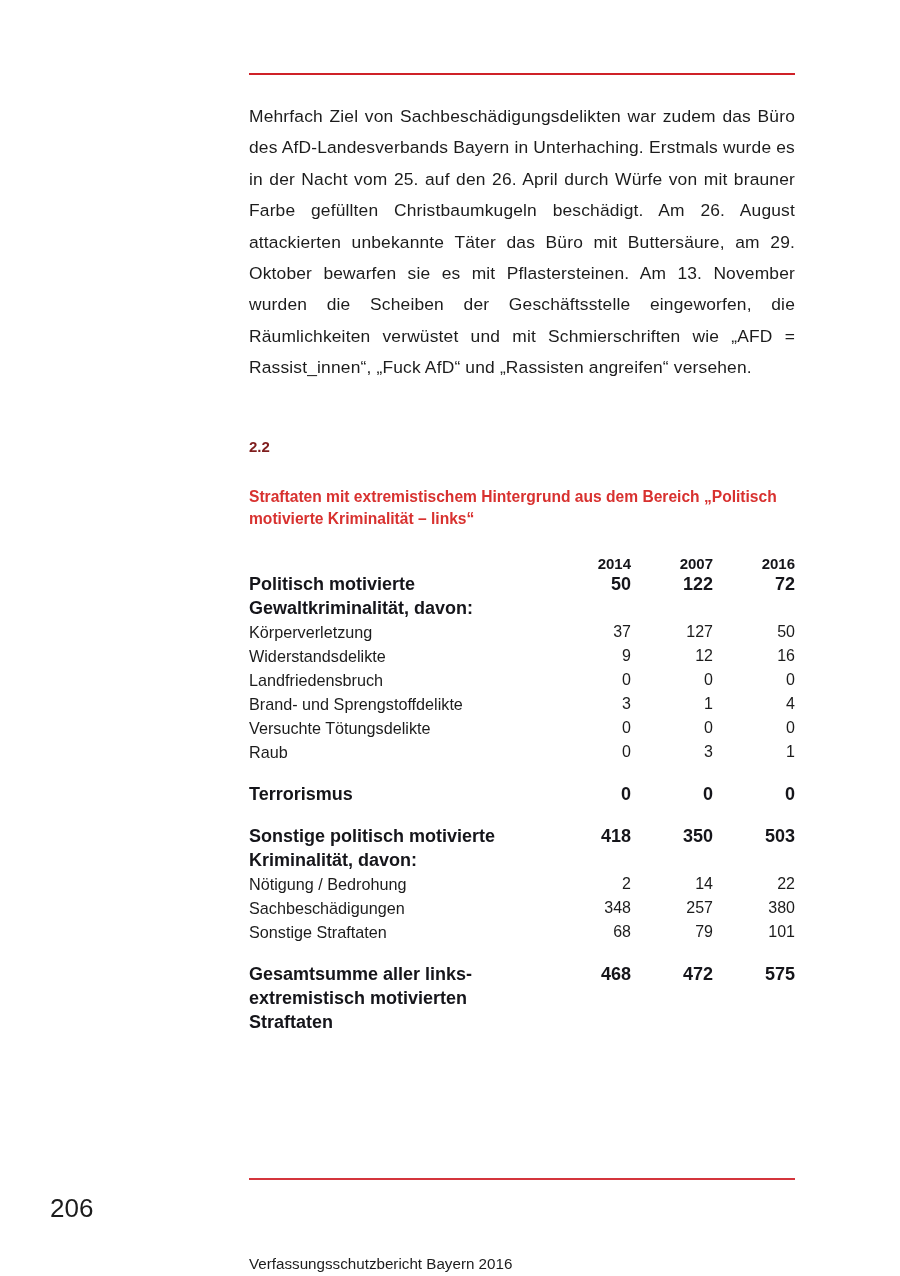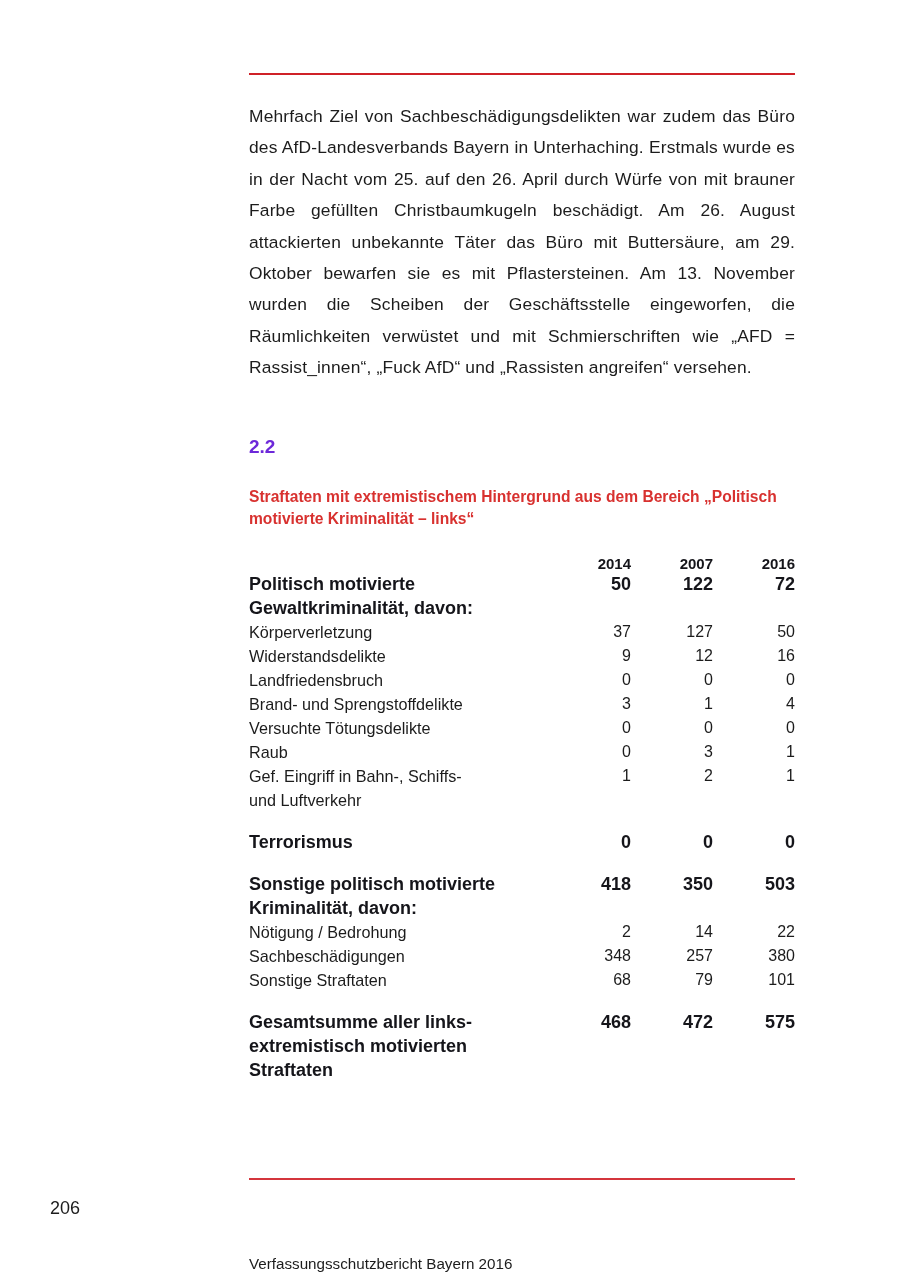--- a/index.html
+++ b/index.html
@@ -43,22 +43,22 @@
     line-height: 31.4px;
     text-align: justify;
     text-justify: inter-word;
     color: #1c1c1c;
     letter-spacing: 0.01em;
   }
 
   
   .h2 {
     margin: 50px 0 0 0;
-    color: #6d28d9;
-    font-size: 19px;
+    color: #7f1d1d;
+    font-size: 15px;
     font-weight: bold;
     line-height: 26px;
     display: flex;
   }
   .h2-num {
     width: 76px;
     flex: 0 0 76px;
   }
   .h2-text { flex: 1 1 auto; }
 
@@ -139,21 +139,21 @@
     left: 249px;
     top: 1178px;
     width: 546px;
     height: 0;
     border-top: 2px solid #d4353c;
   }
   .page-num {
     position: absolute;
     left: 50px;
     top: 1192px;
-    font-size: 18px;
+    font-size: 26px;
     line-height: 32px;
     color: #1c1c1c;
   }
   .footer-text {
     position: absolute;
     left: 249px;
     top: 1253px;
     width: 546px;
   }
   .footer-line1 {
@@ -275,29 +275,20 @@
         <tr>
           <td class="lbl">Raub</td>
           <td class="val">0</td>
           <td class="val">3</td>
           <td class="val">1</td>
         </tr>
         <tr class="sep-line">
             <td class="line-med" colspan="4"></td>
           </tr>
 
-        <tr>
-          <td class="lbl">
-            <span>Gef. Eingriff in Bahn-, Schiffs-</span><br>
-            <span>und Luftverkehr</span>
-          </td>
-          <td class="val">1</td>
-          <td class="val">2</td>
-          <td class="val">1</td>
-        </tr>
         <tr class="sep-line">
             <td class="line-thin" colspan="4"></td>
           </tr>
 
         <tr class="gap">
             <td colspan="4"></td>
           </tr>
         <tr class="sep-line">
             <td class="line-med" colspan="4"></td>
           </tr>

